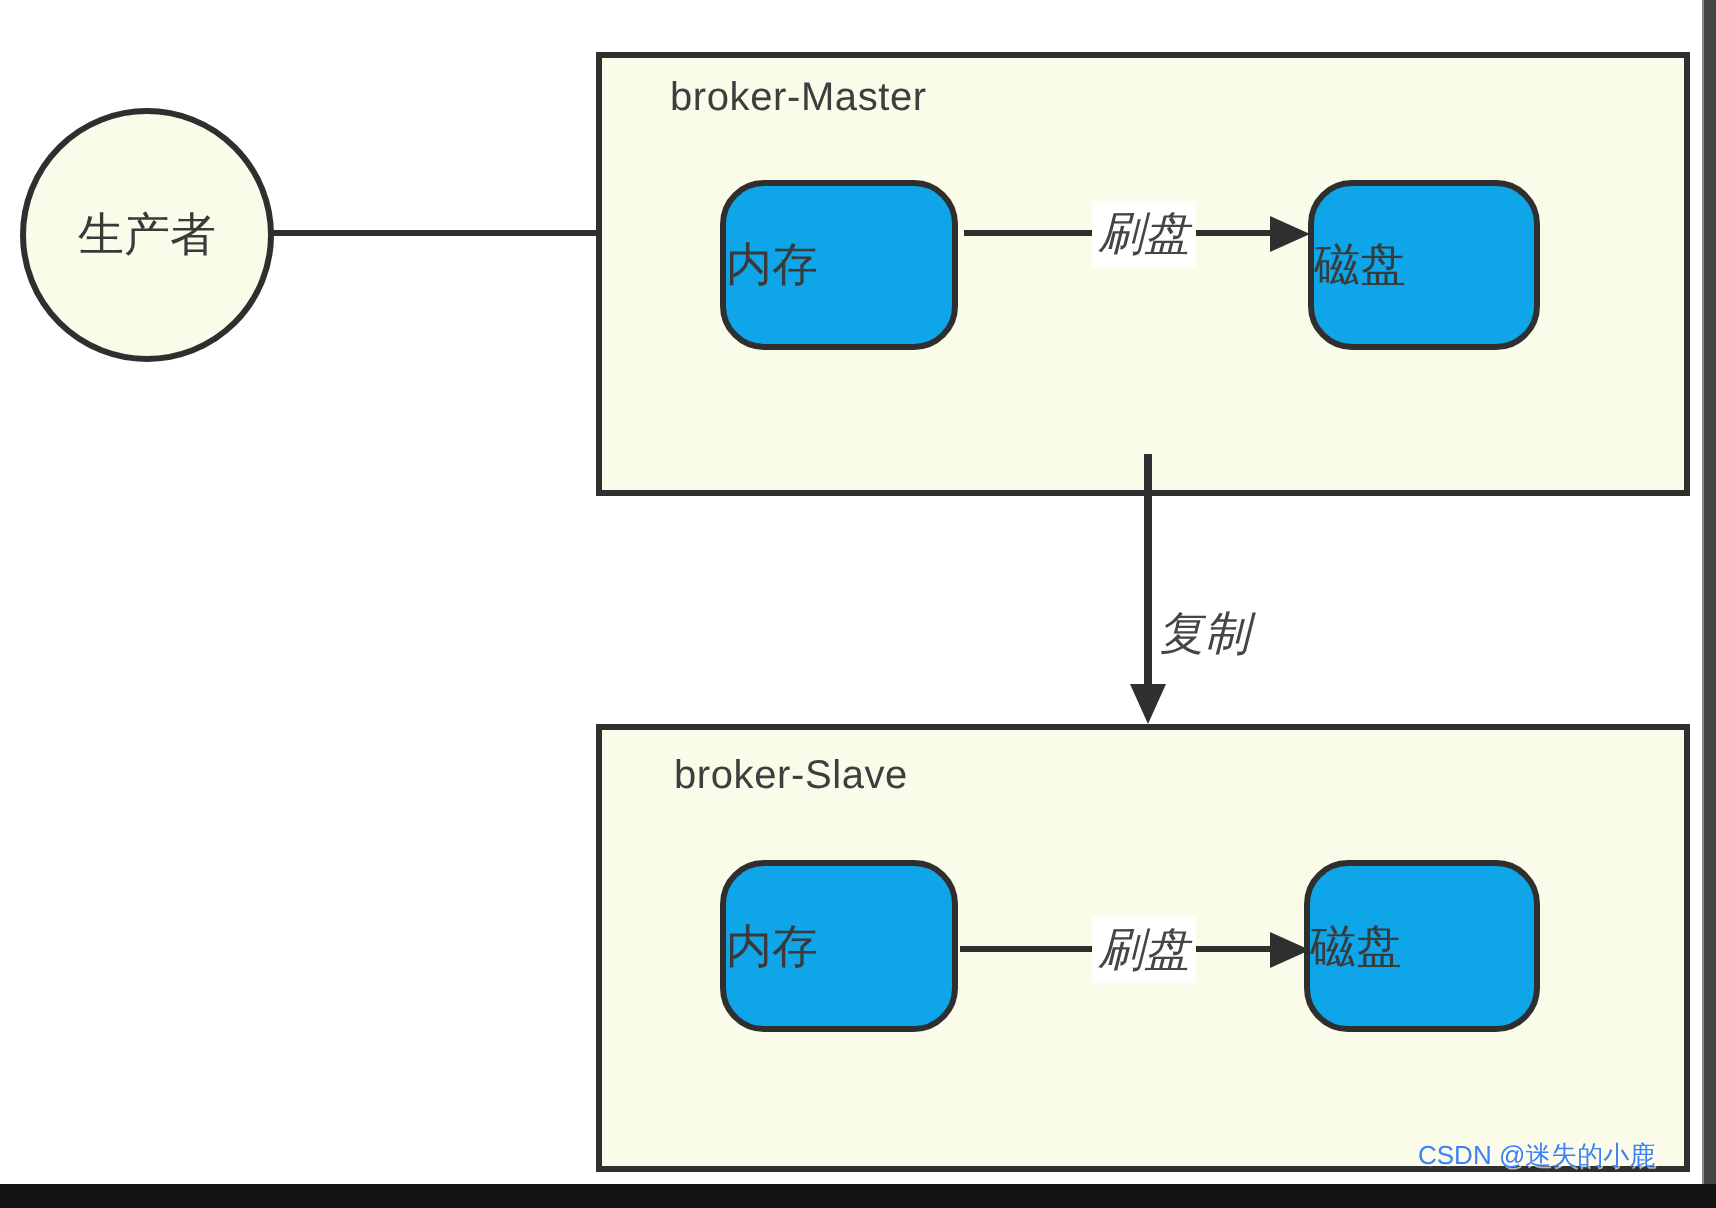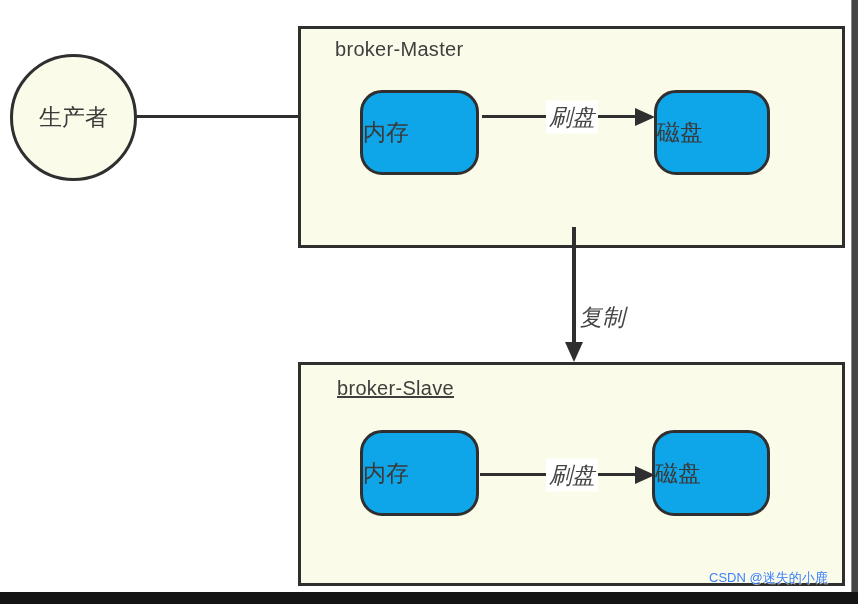--- a/index.html
+++ b/index.html
@@ -106,21 +106,21 @@
 
   <div class="line hline" style="left:482px;top:115px;width:153px;"></div>
   <div class="head-right" style="left:635px;top:108px;"></div>
   <div class="edge-label" style="left:572px;top:117px;">刷盘</div>
 
   <div class="line vline" style="left:572px;top:227px;width:4px;height:116px;"></div>
   <div class="head-down" style="left:565px;top:342px;"></div>
   <div class="edge-label" style="left:574px;top:317px;margin-left:28px;">复制</div>
 
   <div class="group-box box-slave">
-    <span class="group-title" style="left:36px;top:12px;text-decoration:underline;">broker-Slave</span>
+    <span class="group-title" style="left:36px;top:12px;">broker-Slave</span>
     <div class="inner-box mem" style="top:65px;height:80px;">
       <span>内存</span>
     </div>
     <div class="inner-box disk" style="left:351px;top:65px;width:112px;height:80px;">
       <span>磁盘</span>
     </div>
   </div>
 
   <div class="line hline" style="left:480px;top:473px;width:155px;"></div>
   <div class="head-right" style="left:635px;top:466px;"></div>

